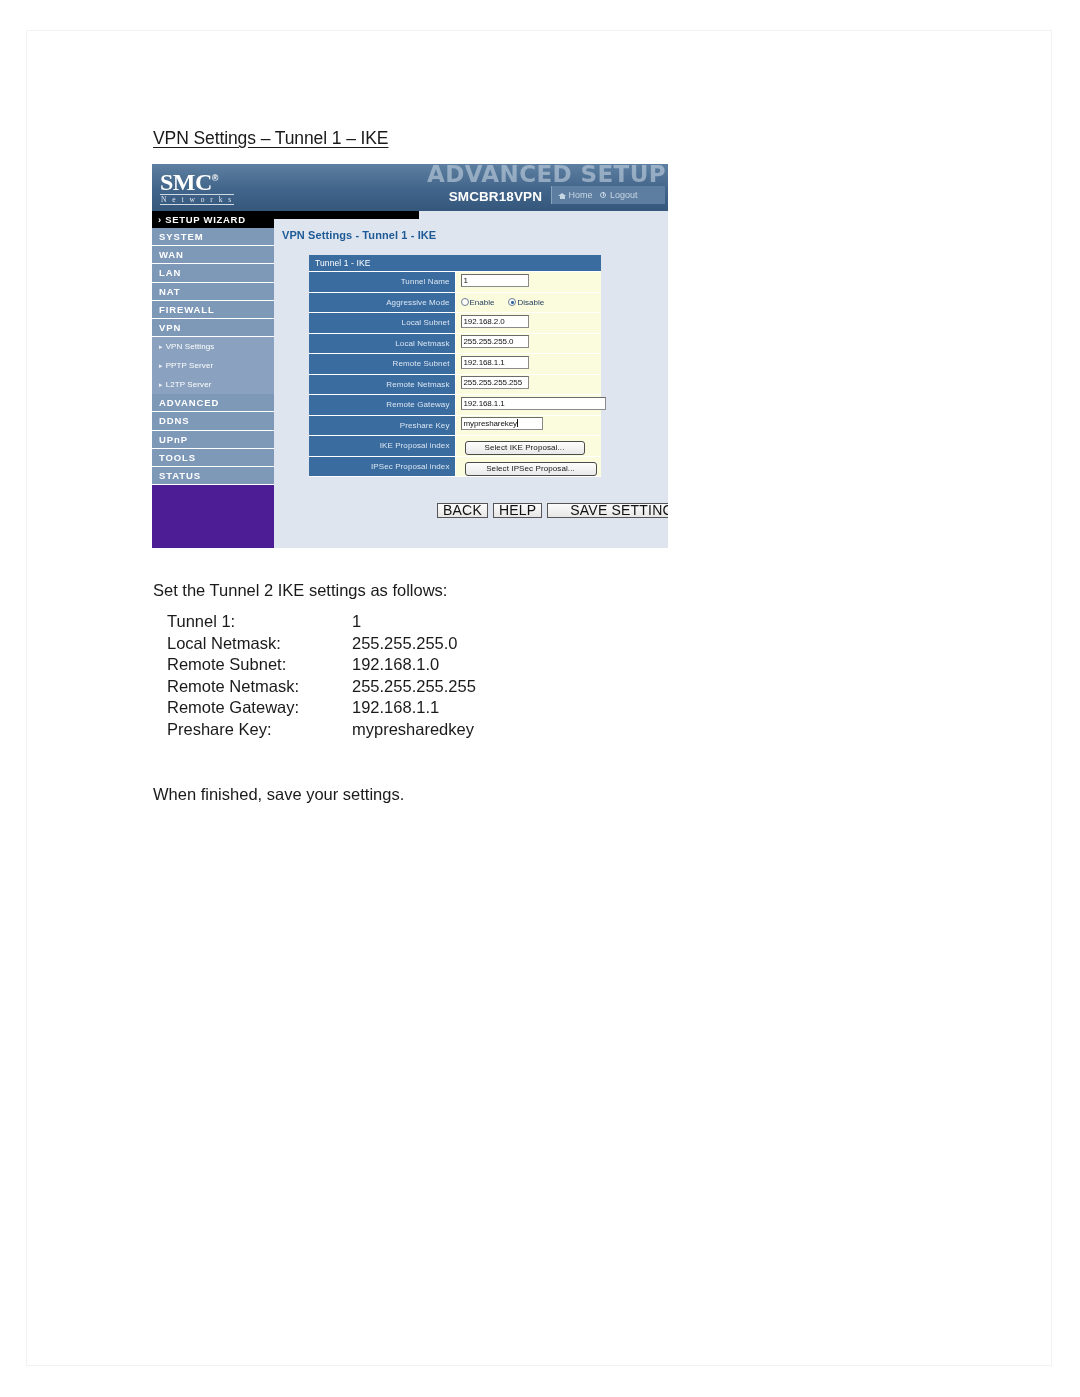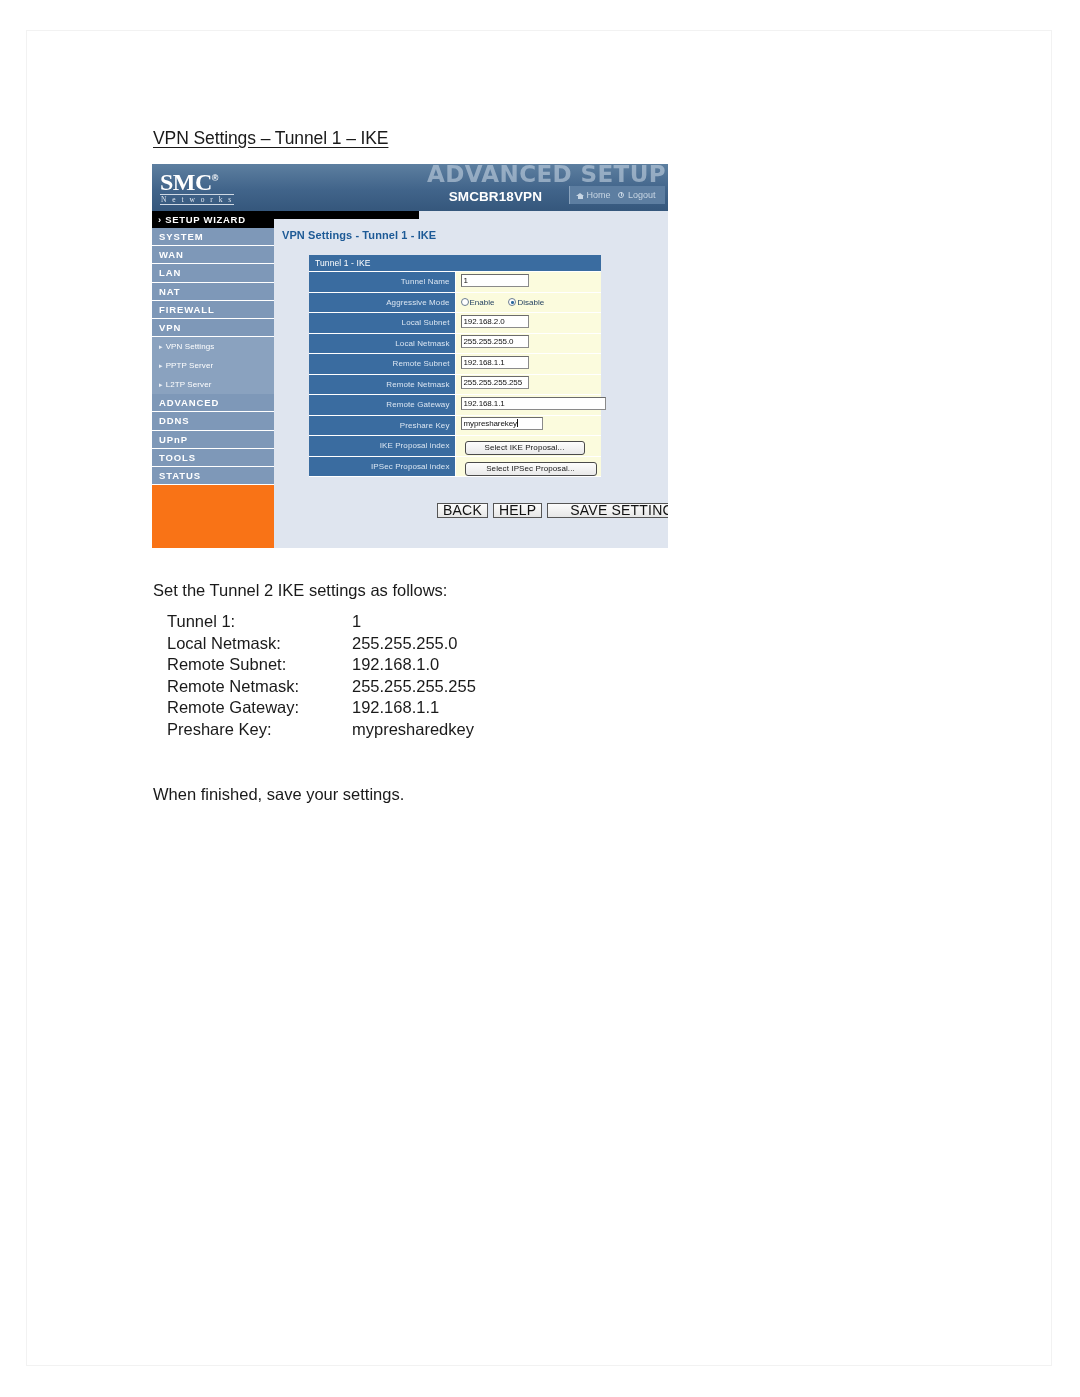--- a/index.html
+++ b/index.html
@@ -103,21 +103,21 @@
     font-size: 13.5px;
     font-weight: bold;
     color: #ffffff;
     letter-spacing: 0.1px;
     white-space: nowrap;
   }
   .rs-navbtns {
     position: absolute;
     right: 3px;
     top: 22px;
-    width: 96px;
+    width: 114px;
     height: 18px;
     background: #5d7ea1;
     border-left: 1px solid #8aa3bd;
     display: flex;
     align-items: center;
     gap: 7px;
     padding-left: 6px;
     box-sizing: border-box;
   }
   .rs-navbtn {
@@ -166,21 +166,21 @@
     background: #c8d6e4;
   }
 
   
   .rs-sidebar {
     position: absolute;
     left: 0;
     top: 47px;
     width: 122px;
     height: 337px;
-    background: #f97316;
+    background: #4c1d95;
   }
   .rs-wizard {
     height: 17px;
     background: #000000;
     color: #ffffff;
     font-size: 9.5px;
     font-weight: bold;
     letter-spacing: 0.7px;
     display: flex;
     align-items: center;

